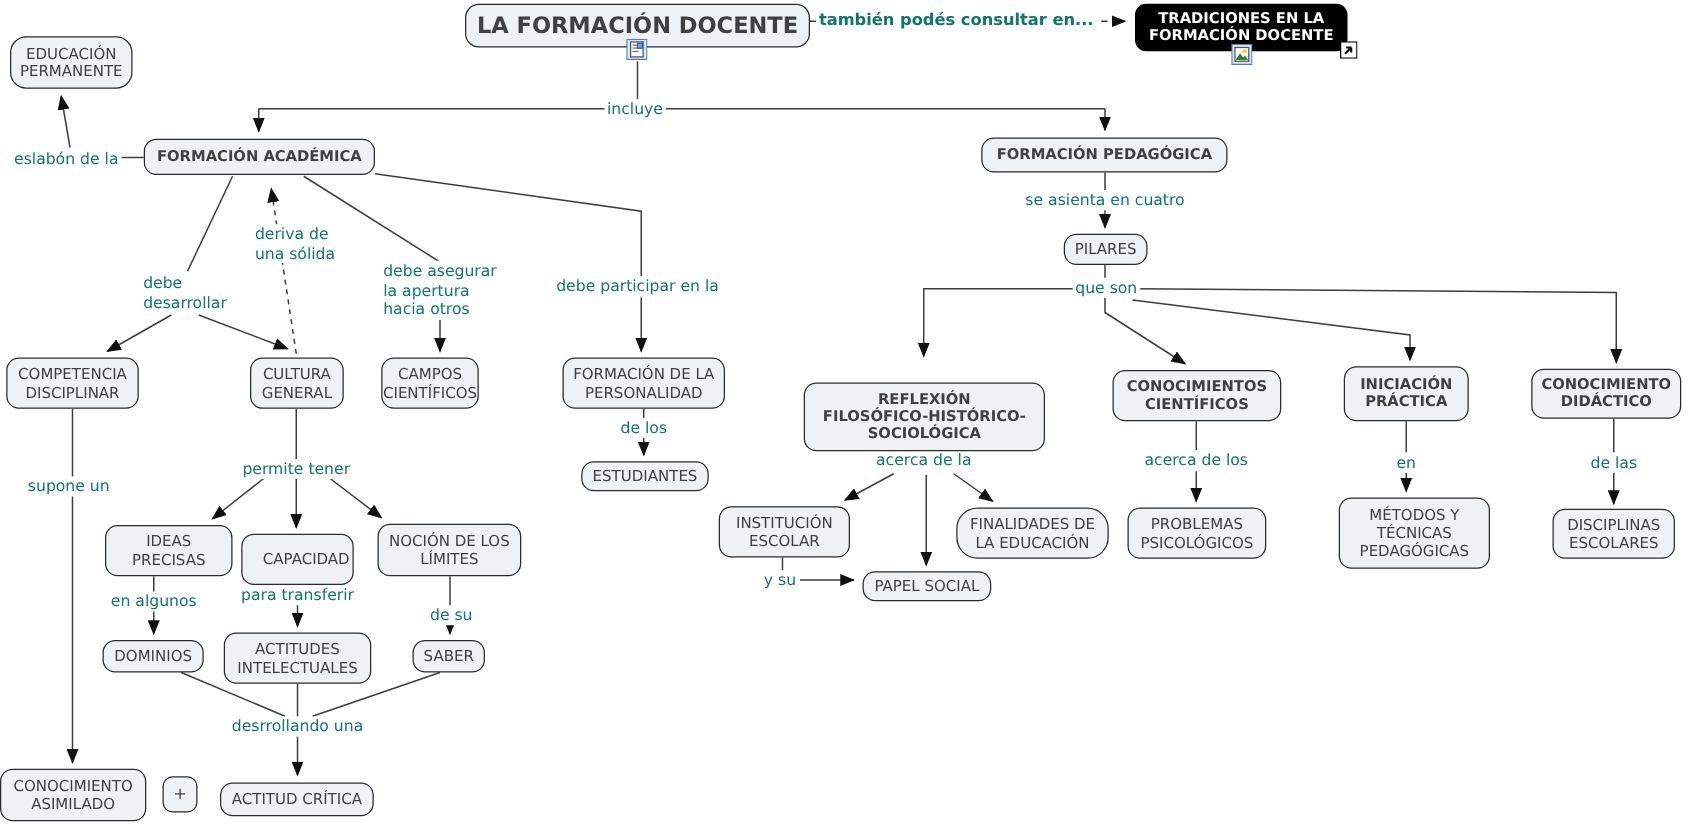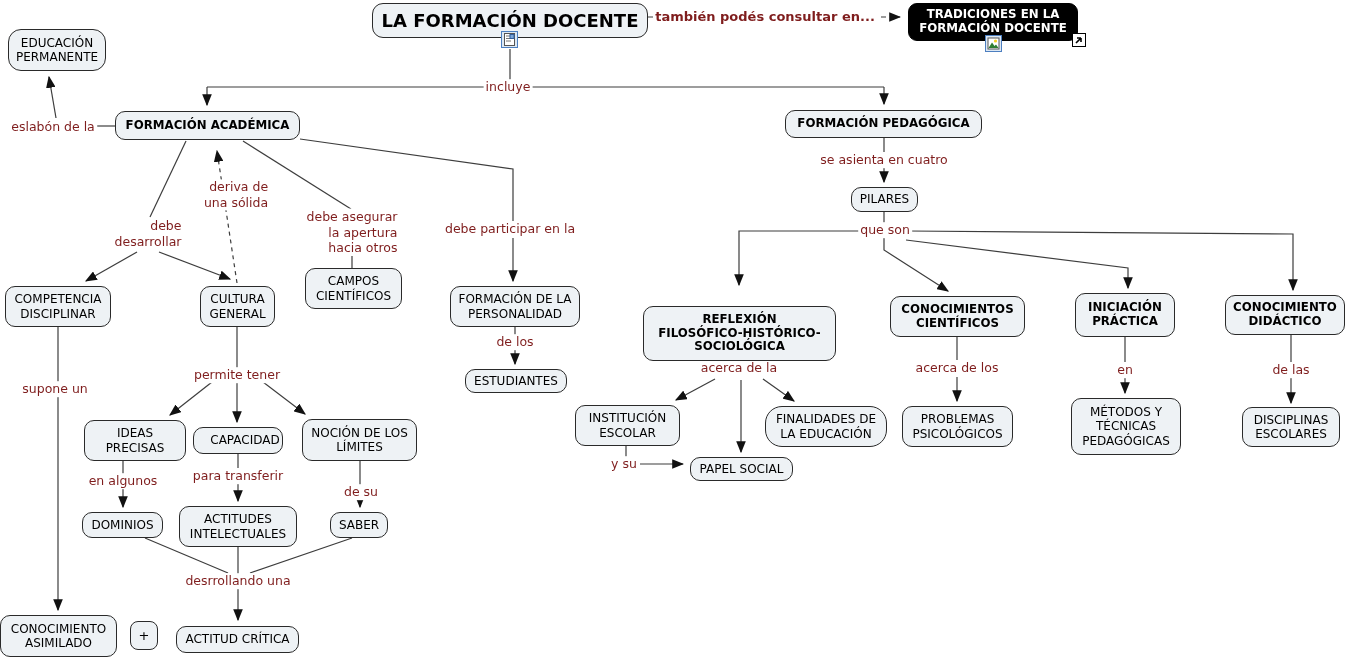--- a/index.html
+++ b/index.html
@@ -3,29 +3,29 @@
 <meta charset="utf-8">
 <style>
   html,body{margin:0;padding:0;background:#fff;}
   #map{
     position:relative;width:1358px;height:659px;background:#fff;
     font-family:"DejaVu Sans","Liberation Sans",sans-serif;overflow:hidden;
   }
   #edges{position:absolute;left:0;top:0;z-index:1;}
   .link-label{
     position:absolute;z-index:2;transform:translate(-50%,-50%);
-    background:#fff;color:#7f1d1d;font-size:12.5px;line-height:1.25;
-    white-space:pre-line;text-align:right;padding:0 2px;
+    background:#fff;color:#0f766e;font-size:12.5px;line-height:1.25;
+    white-space:pre-line;text-align:left;padding:0 2px;
   }
   .link-label.bold{font-weight:bold;font-size:13px;}
   .node{
     position:absolute;z-index:3;box-sizing:border-box;
     display:flex;align-items:center;justify-content:center;text-align:center;
     background:#eef2f5;border:1.4px solid #2a2a2a;border-radius:10px;
-    color:#000000;font-size:12px;line-height:1.18;white-space:pre-line;padding:2px 4px;
+    color:#404040;font-size:12px;line-height:1.18;white-space:pre-line;padding:2px 4px;
   }
   .node.bold{font-weight:bold;font-size:11.8px;}
   .node.title{font-weight:bold;font-size:18px;border-width:1.6px;border-radius:11px;}
   .node.dark{background:#000;color:#fff;font-weight:bold;font-size:11.8px;border:1px solid #000;border-radius:9px;}
   .node.plus{border-radius:8px;font-size:13px;padding:0;}
   .icon{position:absolute;z-index:4;}
   .icon svg{display:block;}
 </style>
 </head>
 <body>
@@ -160,37 +160,37 @@
 PRÁCTICA</div>
       <div class="node bold" style="left: 1225px; top: 295px; width: 120px; height: 40px;">CONOCIMIENTO
 DIDÁCTICO</div>
       <div class="node" style="left: 575px; top: 405px; width: 105px; height: 41px;">INSTITUCIÓN
 ESCOLAR</div>
       <div class="node" style="left: 765px; top: 406px; width: 122px; height: 41px; border-radius: 17px;">FINALIDADES DE
 LA EDUCACIÓN</div>
       <div class="node" style="left: 690px; top: 457px; width: 103px; height: 24px;">PAPEL SOCIAL</div>
       <div class="node" style="left: 902px; top: 406px; width: 111px; height: 41px;">PROBLEMAS
 PSICOLÓGICOS</div>
-      <div class="node" style="left: 1071px; top: 398px; width: 110px; height: 57px;">MÉTODOS Y
+      <div class="node" style="left: 1071px; top: 398px; width: 121px; height: 57px;">MÉTODOS Y
 TÉCNICAS
 PEDAGÓGICAS</div>
       <div class="node" style="left: 1242px; top: 407px; width: 98px; height: 40px;">DISCIPLINAS
 ESCOLARES</div>
       <div class="node" style="left: 5px; top: 286px; width: 106px; height: 41px;">COMPETENCIA
 DISCIPLINAR</div>
       <div class="node" style="left: 200px; top: 286px; width: 75px; height: 41px;">CULTURA
 GENERAL</div>
-      <div class="node" style="left: 305px; top: 268px; width: 97px; height: 41px;">CAMPOS
+      <div class="node" style="left: 305px; top: 286px; width: 78px; height: 41px;">CAMPOS
 CIENTÍFICOS</div>
       <div class="node" style="left: 450px; top: 286px; width: 130px; height: 41px;">FORMACIÓN DE LA
 PERSONALIDAD</div>
       <div class="node" style="left: 465px; top: 369px; width: 102px; height: 24px;">ESTUDIANTES</div>
       <div class="node" style="left: 84px; top: 420px; width: 102px; height: 41px;">IDEAS
 PRECISAS</div>
-      <div class="node" style="left: 193px; top: 427px; width: 90px; height: 27px; padding-left: 18px;">CAPACIDAD</div>
+      <div class="node" style="left: 193px; top: 427px; width: 90px; height: 41px; padding-left: 18px;">CAPACIDAD</div>
       <div class="node" style="left: 302px; top: 419px; width: 115px; height: 42px;">NOCIÓN DE LOS
 LÍMITES</div>
       <div class="node" style="left: 82px; top: 512px; width: 81px; height: 26px;">DOMINIOS</div>
       <div class="node" style="left: 179px; top: 506px; width: 118px; height: 41px;">ACTITUDES
 INTELECTUALES</div>
       <div class="node" style="left: 330px; top: 512px; width: 58px; height: 26px;">SABER</div>
       <div class="node" style="left: 0px; top: 615px; width: 117px; height: 42px;">CONOCIMIENTO
 ASIMILADO</div>
       <div class="node plus" style="left: 130px; top: 621px; width: 28px; height: 29px;">+</div>
       <div class="node" style="left: 176px; top: 626px; width: 123px; height: 27px;">ACTITUD CRÍTICA</div>

